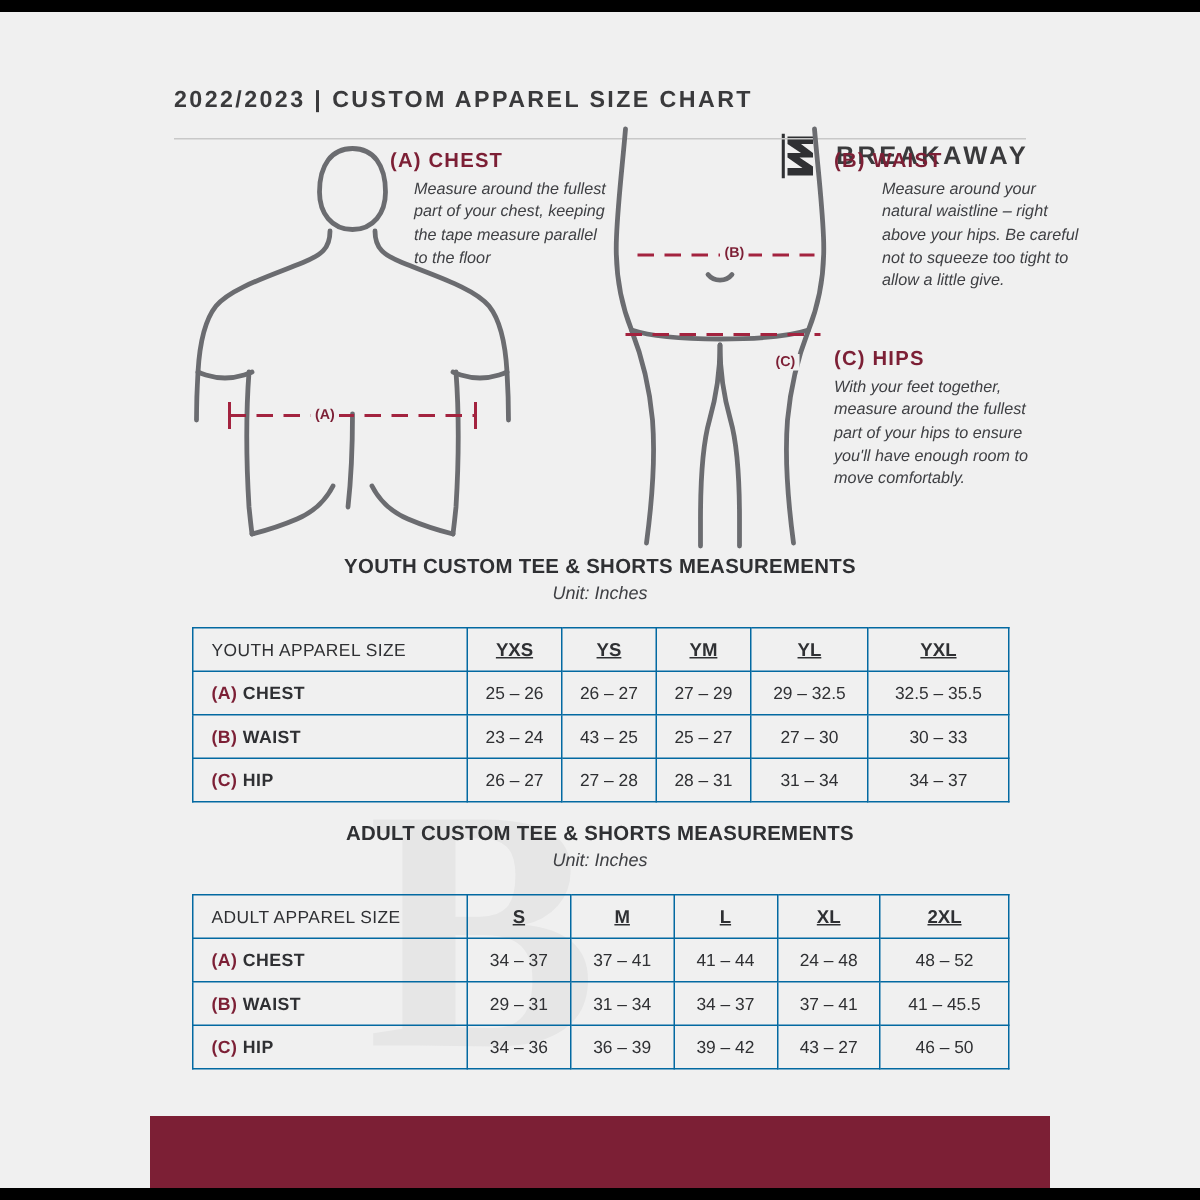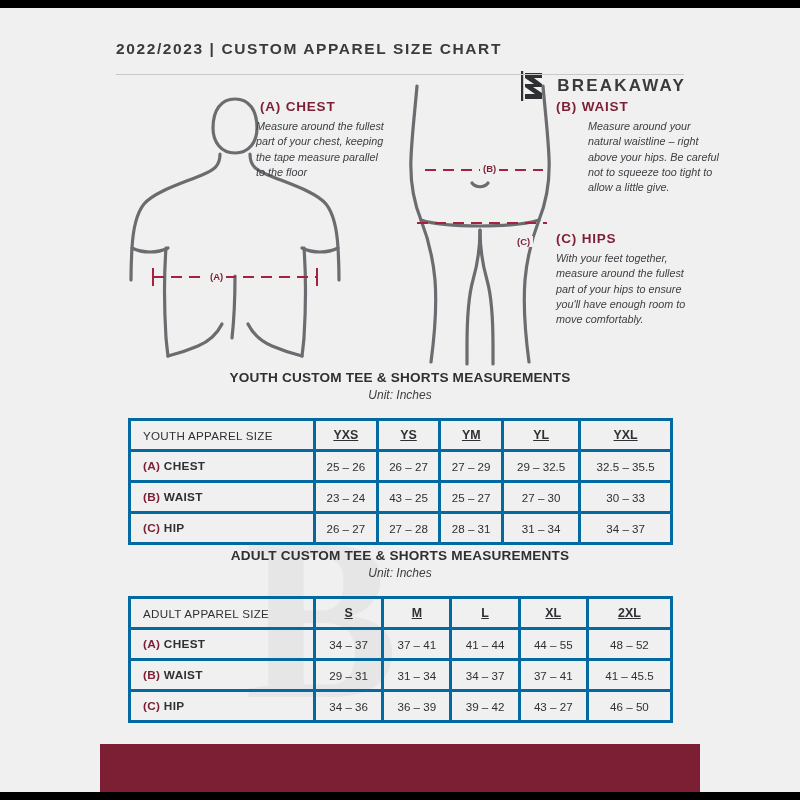--- a/index.html
+++ b/index.html
@@ -36,21 +36,21 @@
     font-weight: bold;
     color: #e6e6e6;
     line-height: 0.8;
     letter-spacing: -10px;
     user-select: none;
   }
   
   .header {
     position: absolute;
     left: 0;
-    top: 0;
+    top: 18px;
     width: 800px;
     height: 72px;
     text-align: center;
   }
   .header-title {
     position: absolute;
     left: 116px;
     top: 32px;
     font-size: 15.5px;
     font-weight: bold;
@@ -133,21 +133,21 @@
     margin-top: 3px;
   }
   table.size {
     position: absolute;
     left: 128px;
     width: 545px;
     border-collapse: collapse;
     background: rgba(255,255,255,0);
   }
   table.size th, table.size td {
-    border: 3px solid #0369a1;
+    border: 1px solid #0369a1;
     height: 28px;
     font-size: 11.6px;
     color: #2f3033;
     text-align: center;
     padding: 0;
   }
   table.size th.rowhead {
     text-align: left;
     padding-left: 12px;
     font-weight: normal;
@@ -241,21 +241,21 @@
           <line x1="30" y1="90" x2="148" y2="90" stroke="#a3233f" stroke-width="2" stroke-dasharray="11 7"></line>
 
           <line x1="22" y1="143" x2="152" y2="143" stroke="#a3233f" stroke-width="2" stroke-dasharray="11 7"></line>
         </svg>
       </span>
       <div class="dimlabel" style="left:480px;top:83px;">(B)</div>
       <div class="dimlabel" style="left:514px;top:156px;">(C)</div>
 
       
       <div class="callout-title" style="left:260px;top:19px;">(A) CHEST</div>
-      <div class="callout-body" style="left:256px;top:39px;width:128px;">Measure around the fullest part of your chest, keeping the tape measure parallel to the floor</div>
+      <div class="callout-body" style="left:276px;top:39px;width:128px;">Measure around the fullest part of your chest, keeping the tape measure parallel to the floor</div>
 
       
       <div class="callout-title" style="left:556px;top:19px;">(B) WAIST</div>
       <div class="callout-body" style="left:556px;top:39px;margin-left:32px;">Measure around your natural waistline – right above your hips. Be careful not to squeeze too tight to allow a little give.</div>
 
       
       <div class="callout-title" style="left:556px;top:151px;">(C) HIPS</div>
       <div class="callout-body" style="left:556px;top:171px;">With your feet together, measure around the fullest part of your hips to ensure you'll have enough room to move comfortably.</div>
     </div>
 
@@ -323,21 +323,21 @@
           <th class="colhead">2XL</th>
         </tr>
         <tr>
           <td class="rowlabel">
             <span class="tag">(A)</span>
             <span>CHEST</span>
           </td>
           <td>34 – 37</td>
           <td>37 – 41</td>
           <td>41 – 44</td>
-          <td>44 – 55</td>
+          <td>24 – 48</td>
           <td>48 – 52</td>
         </tr>
         <tr>
           <td class="rowlabel">
             <span class="tag">(B)</span>
             <span>WAIST</span>
           </td>
           <td>29 – 31</td>
           <td>31 – 34</td>
           <td>34 – 37</td>

